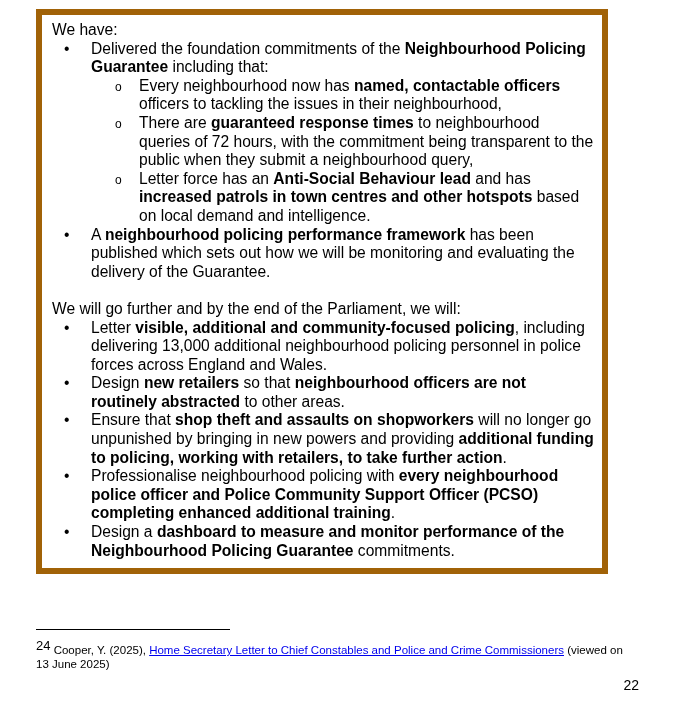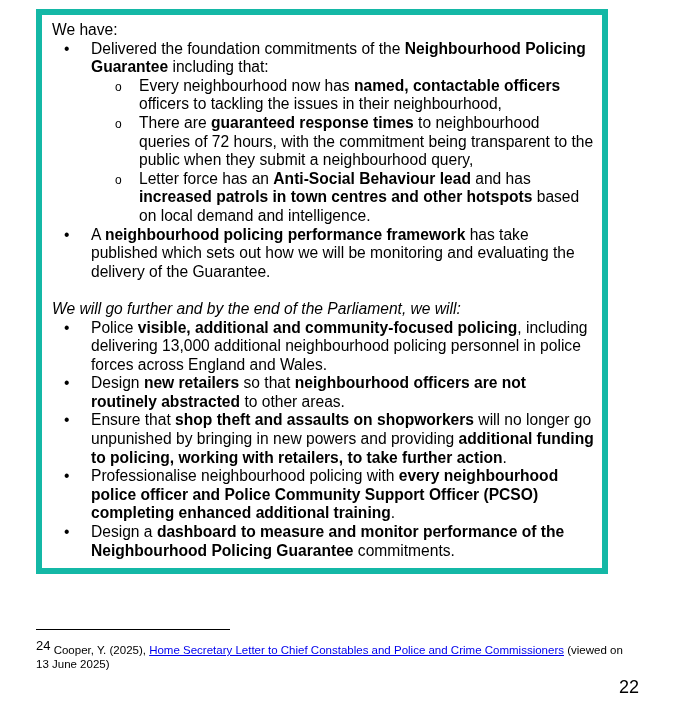--- a/index.html
+++ b/index.html
@@ -3,29 +3,29 @@
   <meta charset="utf-8">
   <style>
     html, body { margin: 0; padding: 0; background: #ffffff; }
     body {
       width: 676px; height: 725px; position: relative; overflow: hidden;
       font-family: "Liberation Sans", sans-serif; color: #000000;
     }
     .box {
       position: absolute; left: 36px; top: 9px;
       width: 560px; height: 553px;
-      border: 6px solid #14b8a6;
+      border: 6px solid #a16207;
       background: #ffffff;
     }
     .box-inner {
       position: absolute; left: 10px; top: 6px; right: 8px;
       font-size: 15.6px; line-height: 18.6px;
     }
     p.lead { margin: 0; }
-    p.gap { margin: 18.6px 0 0 0; font-style: italic; }
+    p.gap { margin: 18.6px 0 0 0; }
     ul.l1 { list-style: none; margin: 0; padding: 0; }
     ul.l1 > li { position: relative; padding-left: 39px; }
     ul.l1 > li > .bul {
       position: absolute; left: 12px; top: 0; width: 20px;
     }
     ul.l2 { list-style: none; margin: 0; padding: 0; }
     ul.l2 > li { position: relative; padding-left: 48px; }
     ul.l2 > li > .bul {
       position: absolute; left: 24px; top: 1px; font-size: 12px;
     }
@@ -34,40 +34,40 @@
       position: absolute; left: 36px; top: 629px; width: 194px; height: 0;
       border-top: 1.3px solid #000;
     }
     .footnote {
       position: absolute; left: 36px; top: 639px; width: 600px;
       font-size: 11.5px; line-height: 13.5px;
     }
     .footnote sup { font-size: 13px; vertical-align: 4px; }
     .footnote a { color: #0000EE; }
     .page-number {
-      position: absolute; right: 37px; top: 677px; font-size: 18px;
+      position: absolute; right: 37px; top: 677px; font-size: 14px;
     }
   </style>
 </head>
 <body>
 
 <div class="box">
   <div class="box-inner">
     <p class="lead">We have:</p>
     <ul class="l1" id="delivered-list">
         <li><span class="bul">•</span><span>Delivered the foundation commitments of the </span><b>Neighbourhood Policing Guarantee</b><span> including that:</span><ul class="l2">
             <li><span class="bul">o</span><span>Every neighbourhood now has </span><b>named, contactable officers</b><span> officers to tackling the issues in their neighbourhood,</span></li>
             <li><span class="bul">o</span><span>There are </span><b>guaranteed response times</b><span> to neighbourhood queries of 72 hours, with the commitment being transparent to the public when they submit a neighbourhood query,</span></li>
             <li><span class="bul">o</span><span>Letter force has an </span><b>Anti-Social Behaviour lead</b><span> and has </span><b>increased patrols in town centres and other hotspots</b><span> based on local demand and intelligence.</span></li>
           </ul></li>
-        <li><span class="bul">•</span><span>A </span><b>neighbourhood policing performance framework</b><span> has take published which sets out how we will be monitoring and evaluating the delivery of the Guarantee.</span></li>
+        <li><span class="bul">•</span><span>A </span><b>neighbourhood policing performance framework</b><span> has been published which sets out how we will be monitoring and evaluating the delivery of the Guarantee.</span></li>
       </ul>
     <p class="gap">We will go further and by the end of the Parliament, we will:</p>
     <ul class="l1" id="further-list">
-        <li><span class="bul">•</span><span>Police </span><b>visible, additional and community-focused policing</b><span>, including delivering 13,000 additional neighbourhood policing personnel in police forces across England and Wales.</span></li>
+        <li><span class="bul">•</span><span>Letter </span><b>visible, additional and community-focused policing</b><span>, including delivering 13,000 additional neighbourhood policing personnel in police forces across England and Wales.</span></li>
         <li><span class="bul">•</span><span>Design </span><b>new retailers</b><span> so that </span><b>neighbourhood officers are not routinely abstracted</b><span> to other areas.</span></li>
         <li><span class="bul">•</span><span>Ensure that </span><b>shop theft and assaults on shopworkers</b><span> will no longer go unpunished by bringing in new powers and providing </span><b>additional funding to policing, working with retailers, to take further action</b><span>.</span></li>
         <li><span class="bul">•</span><span>Professionalise neighbourhood policing with </span><b>every neighbourhood police officer and Police Community Support Officer (PCSO) completing enhanced additional training</b><span>.</span></li>
         <li><span class="bul">•</span><span>Design a </span><b>dashboard to measure and monitor performance of the Neighbourhood Policing Guarantee</b><span> commitments.</span></li>
       </ul>
   </div>
 </div>
 
 <div class="footnote-rule"></div>
 <div class="footnote"><sup>24</sup><span> Cooper, Y. (2025), </span><a href="#">Home Secretary Letter to Chief Constables and Police and Crime Commissioners</a><span> (viewed on 13 June 2025)</span></div>

